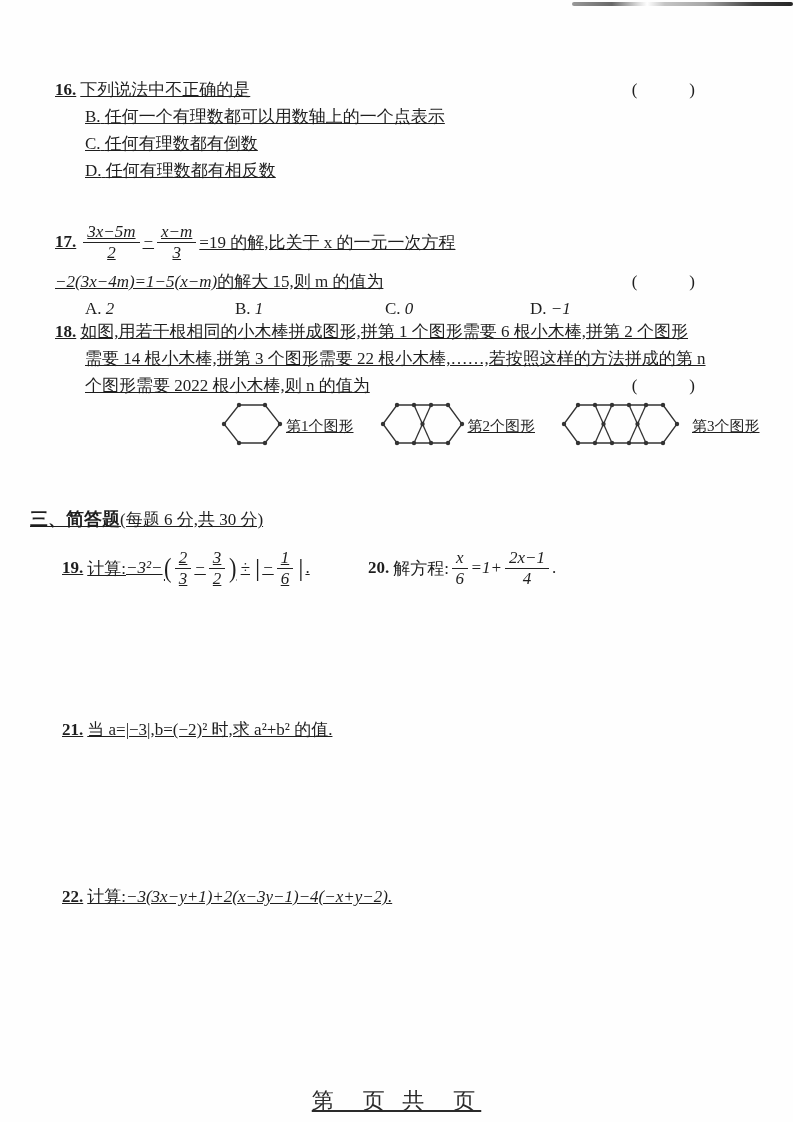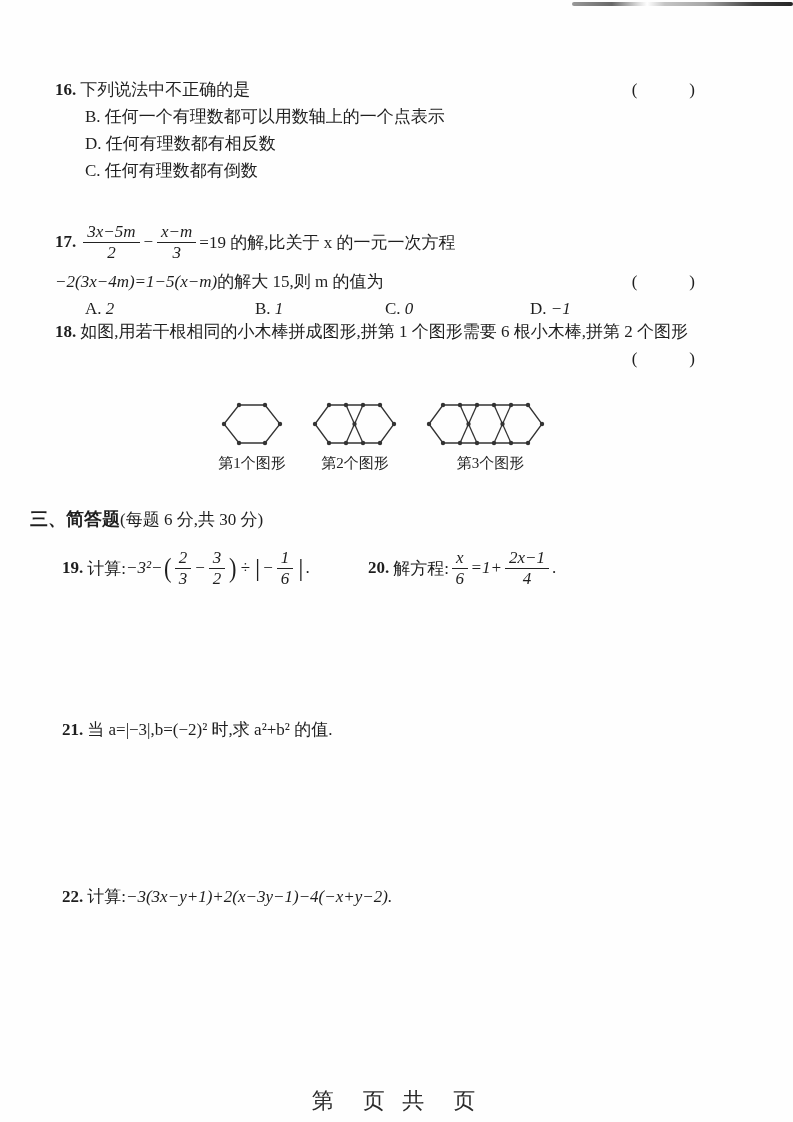--- a/index.html
+++ b/index.html
@@ -5,54 +5,54 @@
   html,body{margin:0;padding:0;background:#e8e8e8;}
   .page{
     position:relative;
     width:793px;height:1122px;
     background:#fefefe;
     font-family:"Liberation Serif","DejaVu Serif",serif;
     color:#1e1e1e;
     font-size:17px;
     overflow:hidden;
   }
-  .abs{position:absolute;}
+  .abs{position:absolute;text-decoration:underline;}
   .qnum{font-weight:bold;margin-right:4px;}
   .nowrap{white-space:nowrap;}
   .qblock{left:55px;width:660px;}
   .line{line-height:27px;}
   .indent{padding-left:30px;}
   .paren{
     position:absolute;right:18px;top:0;
     letter-spacing:2px;white-space:pre;
   }
   .opt-row{position:relative;height:27px;}
   .opt{position:absolute;white-space:nowrap;}
   .opt-a{left:30px;}
-  .opt-b{left:180px;margin-left:20px;}
+  .opt-b{left:180px;}
   .opt-c{left:330px;}
   .opt-d{left:475px;}
   .math{font-style:italic;}
   
   .frac{
     display:inline-block;vertical-align:middle;
     text-align:center;line-height:1.05;
     margin:0 3px;font-style:italic;
   }
   .frac .num{display:block;padding:0 4px 1px;border-bottom:1.3px solid #222;}
   .frac .den{display:block;padding-top:1px;}
   .flexline{display:flex;align-items:center;white-space:nowrap;}
   .bigdelim{font-size:28px;font-weight:300;font-style:normal;line-height:1;transform:scaleX(.8);display:inline-block;vertical-align:middle;}
   .absbar{font-size:26px;font-weight:300;font-style:normal;line-height:1;display:inline-block;vertical-align:middle;margin:0 2px;}
   
   .section-title{font-weight:bold;font-size:18px;text-align:center;}
   .section-note{font-size:17px;}
   
   .figure-strip{display:flex;align-items:flex-end;}
-  .fig{display:flex;flex-direction:column;align-items:center;}
+  .fig{display:flex;flex-direction:row;align-items:center;}
   .fig svg{display:block;}
   .fig-label{font-size:15px;margin-top:4px;color:#222;}
   
   .scan-streak{
     position:absolute;top:2px;left:572px;width:221px;height:4px;
     background:linear-gradient(90deg,
       rgba(70,70,70,.55) 0%, rgba(40,40,40,.7) 18%, rgba(120,120,120,.25) 30%,
       rgba(255,255,255,0) 34%, rgba(110,110,110,.4) 42%, rgba(80,80,80,.5) 60%,
       rgba(30,30,30,.85) 82%, rgba(15,15,15,.9) 100%);
     border-radius:2px;
@@ -75,26 +75,26 @@
   <div class="abs qblock" style="top:76px;">
     <div class="line nowrap" style="position:relative;">
       <span class="qnum">16.</span><span>下列说法中不正确的是</span>
       <span class="paren">(        )</span>
     </div>
     <div class="line indent nowrap">
       <span>B.</span>
       <span>任何一个有理数都可以用数轴上的一个点表示</span>
     </div>
     <div class="line indent nowrap">
+      <span>C.</span>
+      <span>任何有理数都有倒数</span>
+    </div>
+    <div class="line indent nowrap">
       <span>D.</span>
       <span>任何有理数都有相反数</span>
-    </div>
-    <div class="line indent nowrap">
-      <span>C.</span>
-      <span>任何有理数都有倒数</span>
     </div>
   </div>
 
   <div class="abs qblock" style="top:218px;">
     <div class="flexline" style="height:48px;">
       <span class="qnum">17.</span>
       <span class="frac">
           <span class="num">3x−5m</span>
           <span class="den">2</span>
         </span>
@@ -114,21 +114,25 @@
       <span class="opt opt-b"><span>B.</span> <span class="math">1</span></span>
       <span class="opt opt-c"><span>C.</span> <span class="math">0</span></span>
       <span class="opt opt-d"><span>D.</span> <span class="math">−1</span></span>
     </div>
   </div>
 
   <div class="abs qblock" style="top:318px;">
     <div class="line nowrap">
       <span class="qnum">18.</span><span>如图,用若干根相同的小木棒拼成图形,拼第 1 个图形需要 6 根小木棒,拼第 2 个图形</span>
     </div>
+    <div class="line indent nowrap">
+      <span>需要 14 根小木棒,拼第 3 个图形需要 22 根小木棒,……,若按照这样的方法拼成的第 n</span>
+    </div>
     <div class="line indent nowrap" style="position:relative;">
+      <span>个图形需要 2022 根小木棒,则 n 的值为</span>
       <span class="paren">(        )</span>
     </div>
   </div>
 
   <div class="abs" style="top:398px;left:218px;">
     <div class="figure-strip" style="gap:24px;">
 
       <div class="fig">
         <svg width="68" height="52" viewBox="0 0 68 52">
           <polygon class="sticks" points="6,26 21,7 47,7 62,26 47,45 21,45"></polygon>

